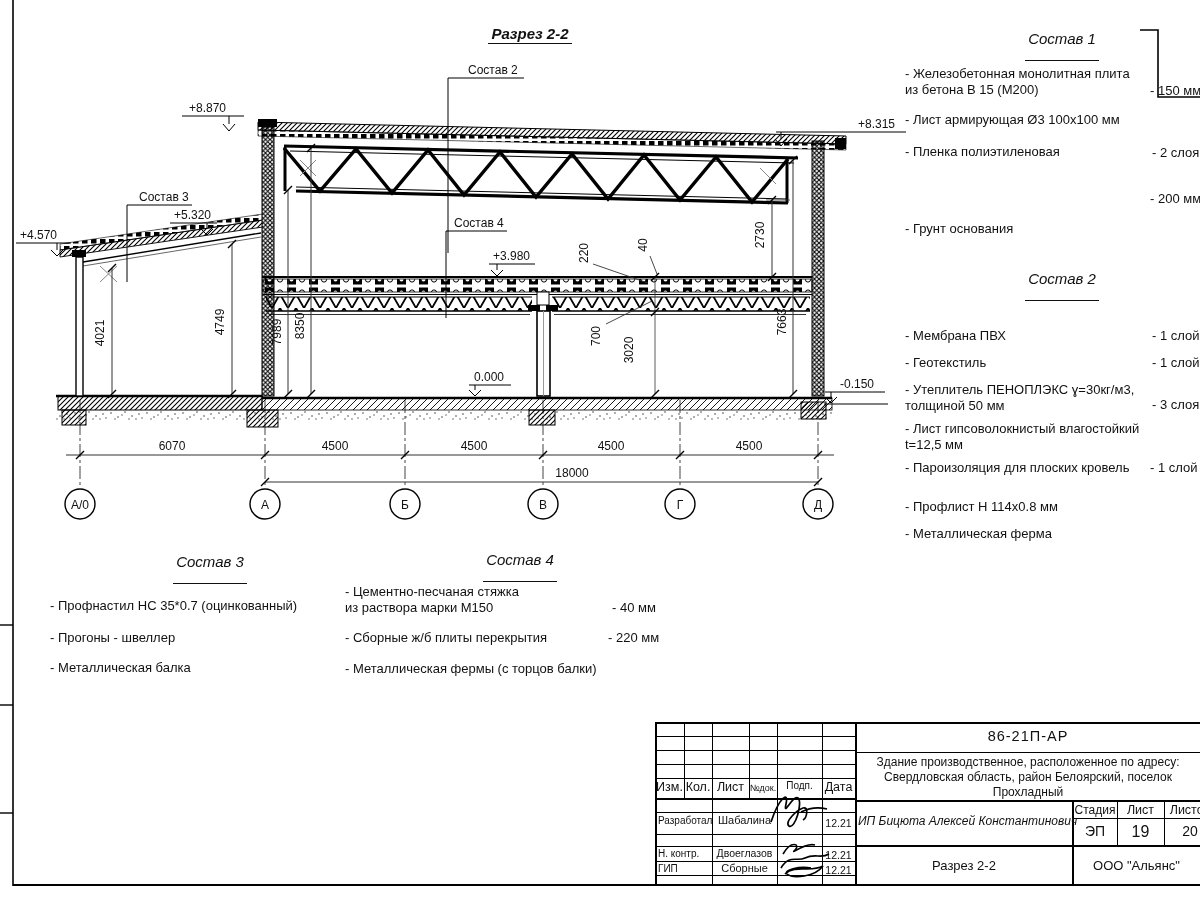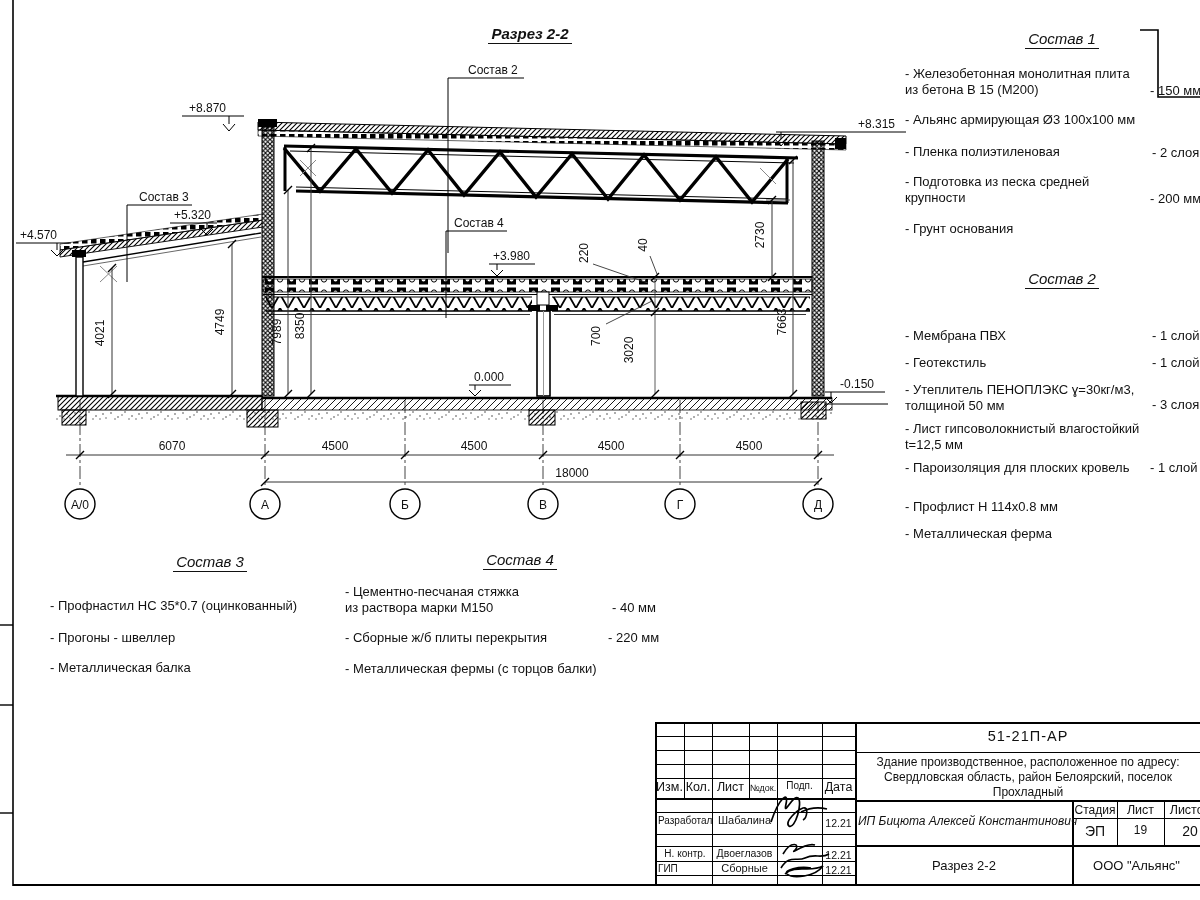--- a/index.html
+++ b/index.html
@@ -5,21 +5,21 @@
   html,body{margin:0;padding:0}
   body{width:1200px;height:900px;overflow:hidden;background:#fff;
        font-family:"Liberation Sans",sans-serif;color:#111}
   .sheet{position:absolute;left:0;top:0;width:1200px;height:900px}
   svg.draw{position:absolute;left:0;top:0}
   svg text{font-family:"Liberation Sans",sans-serif;fill:#111;font-size:12px}
   .mtitle{position:absolute;left:468px;top:25px;width:124px;text-align:center;
           font-size:15px;font-weight:700;font-style:italic}
   .mtitle span{border-bottom:1.6px solid #111;padding:0 3px 1px}
   .stitle{position:absolute;text-align:center;font-style:italic;font-size:15px}
-  .stitle span{border-bottom:1.5px solid #111;padding:0 3px 1px}
+  .stitle span{border-bottom:1.5px solid #111;padding:0 3px 13px}
   .li{position:absolute;font-size:13px;line-height:16px;white-space:pre-line}
   .val{position:absolute;font-size:13px;white-space:nowrap}
   .tb{position:absolute;left:655px;top:722px;width:545px;height:164px}
   .ln{position:absolute;background:#000}
   .cell{position:absolute;text-align:center;white-space:nowrap;overflow:visible}
   .sig{position:absolute}
 </style>
 </head>
 <body>
 
@@ -245,25 +245,23 @@
 <div class="mtitle">
   <span>Разрез 2-2</span>
 </div>
 
 <div class="stitle" style="left:917px;top:30px;width:290px">
   <span>Состав 1</span>
 </div>
 <div class="li" style="left:905px;top:66px;width:245px">- Железобетонная  монолитная плита
   из бетона В 15 (М200)</div>
 <div class="val" style="left:1150px;top:83px">- 150 мм</div>
-<div class="li" style="left:905px;top:112px;width:245px">- Альянс армирующая Ø3 100x100 мм</div>
+<div class="li" style="left:905px;top:112px;width:245px">- Лист армирующая Ø3 100x100 мм</div>
 <div class="li" style="left:905px;top:144px;width:245px">- Пленка полиэтиленовая</div>
 <div class="val" style="left:1152px;top:145px">- 2 слоя</div>
-<div class="li" style="left:905px;top:174px;width:245px">- Подготовка из песка средней
-  крупности</div>
 <div class="val" style="left:1150px;top:191px">- 200 мм</div>
 <div class="li" style="left:905px;top:221px;width:245px">- Грунт основания</div>
 
 <div class="stitle" style="left:917px;top:270px;width:290px">
   <span>Состав 2</span>
 </div>
 <div class="li" style="left:905px;top:328px;width:245px">- Мембрана ПВХ</div>
 <div class="val" style="left:1152px;top:328px">- 1 слой</div>
 <div class="li" style="left:905px;top:355px;width:245px">- Геотекстиль</div>
 <div class="val" style="left:1152px;top:355px">- 1 слой</div>
@@ -329,45 +327,45 @@
   <div class="cell" style="left:29px;top:58px;width:28px;font-size:12.5px">Кол.</div>
   <div class="cell" style="left:57px;top:58px;width:37px;font-size:12.5px">Лист</div>
   <div class="cell" style="left:94px;top:61px;width:28px;font-size:9px">№док.</div>
   <div class="cell" style="left:122px;top:58px;width:45px;font-size:10px">Подп.</div>
   <div class="cell" style="left:167px;top:58px;width:33px;font-size:12.5px">Дата</div>
 
   <div class="cell" style="left:3px;top:93px;width:54px;font-size:10px;text-align:center">Разработал</div>
   <div class="cell" style="left:57px;top:92px;width:65px;font-size:11px">Шабалина</div>
   <div class="cell" style="left:167px;top:95px;width:33px;font-size:10.5px">12.21</div>
 
-  <div class="cell" style="left:3px;top:126px;width:54px;font-size:10px;text-align:center">Н. контр.</div>
+  <div class="cell" style="left:3px;top:126px;width:54px;font-size:10px;text-align:left">Н. контр.</div>
   <div class="cell" style="left:57px;top:125px;width:65px;font-size:10.5px">Двоеглазов</div>
   <div class="cell" style="left:167px;top:127px;width:33px;font-size:10.5px">12.21</div>
 
   <div class="cell" style="left:3px;top:141px;width:54px;font-size:10px;text-align:left">ГИП</div>
   <div class="cell" style="left:57px;top:140px;width:65px;font-size:11px">Сборные</div>
   <div class="cell" style="left:167px;top:142px;width:33px;font-size:10.5px">12.21</div>
 
   <svg class="sig" style="left:112px;top:66px" width="62" height="48" viewBox="0 0 62 48">
     <path d="M4,34 C12,10 22,2 19,16 C16,30 26,6 31,10 C36,14 28,42 22,38 C17,34 30,22 36,20 C42,18 40,30 36,32 M34,24 C44,19 52,19 60,21" fill="none" stroke="#000" stroke-width="1.7"></path>
   </svg>
   <svg class="sig" style="left:122px;top:114px" width="58" height="46" viewBox="0 0 58 46">
     <path d="M6,18 C14,4 24,8 18,14 C12,20 28,6 38,9 M4,32 C12,18 20,26 28,22 C38,17 44,23 52,18 M8,38 C18,28 34,37 46,30 C38,41 16,43 10,38 C6,34 22,30 34,32" fill="none" stroke="#000" stroke-width="1.6"></path>
   </svg>
 
-  <div class="cell" style="left:201px;top:6px;width:344px;font-size:14.5px;letter-spacing:1px">51-21П-АР</div>
+  <div class="cell" style="left:201px;top:6px;width:344px;font-size:14.5px;letter-spacing:1px">86-21П-АР</div>
   <div class="cell" style="left:205px;top:33px;width:336px;font-size:12px">Здание производственное, расположенное по адресу:</div>
   <div class="cell" style="left:205px;top:48px;width:336px;font-size:12px">Свердловская область, район Белоярский, поселок</div>
   <div class="cell" style="left:205px;top:63px;width:336px;font-size:12px">Прохладный</div>
   <div class="cell" style="left:203px;top:92px;width:213px;font-size:12px;font-style:italic">ИП Бицюта Алексей Константинович</div>
 
   <div class="cell" style="left:418px;top:81px;width:44px;font-size:12px">Стадия</div>
   <div class="cell" style="left:462px;top:81px;width:47px;font-size:12.5px">Лист</div>
   <div class="cell" style="left:509px;top:81px;width:52px;font-size:12.5px">Листов</div>
   <div class="cell" style="left:418px;top:101px;width:44px;font-size:14px">ЭП</div>
-  <div class="cell" style="left:462px;top:101px;width:47px;font-size:12px">19</div>
+  <div class="cell" style="left:462px;top:101px;width:47px;font-size:16px">19</div>
   <div class="cell" style="left:509px;top:101px;width:52px;font-size:14px">20</div>
 
   <div class="cell" style="left:201px;top:136px;width:216px;font-size:13px">Разрез 2-2</div>
   <div class="cell" style="left:418px;top:136px;width:127px;font-size:13px">ООО "Альянс"</div>
 </div>
 
 </div>
 
 </body></html>

